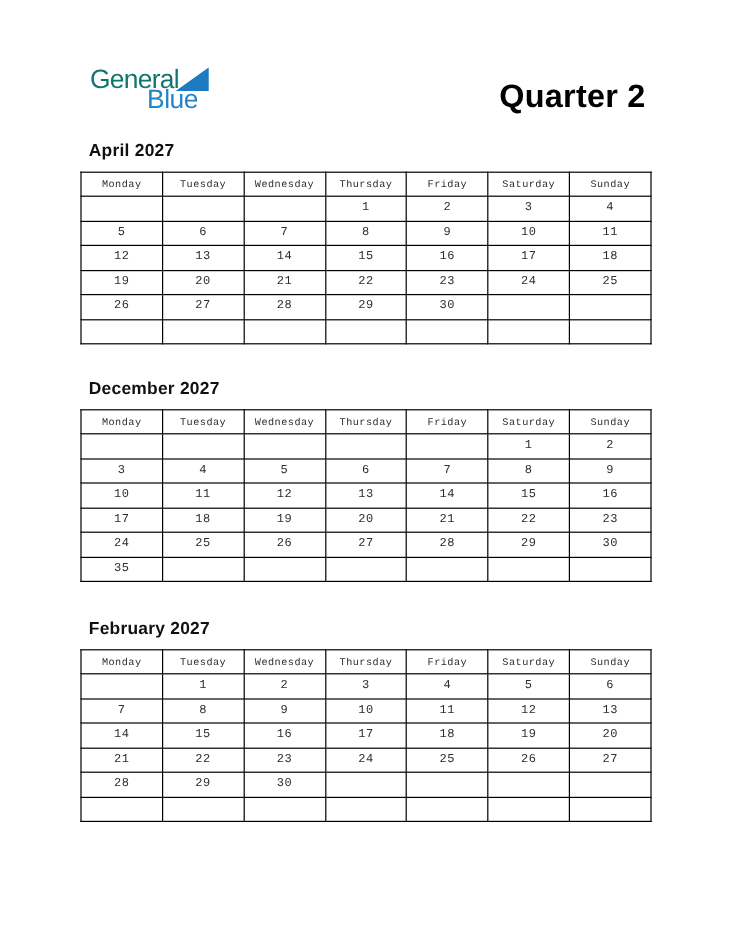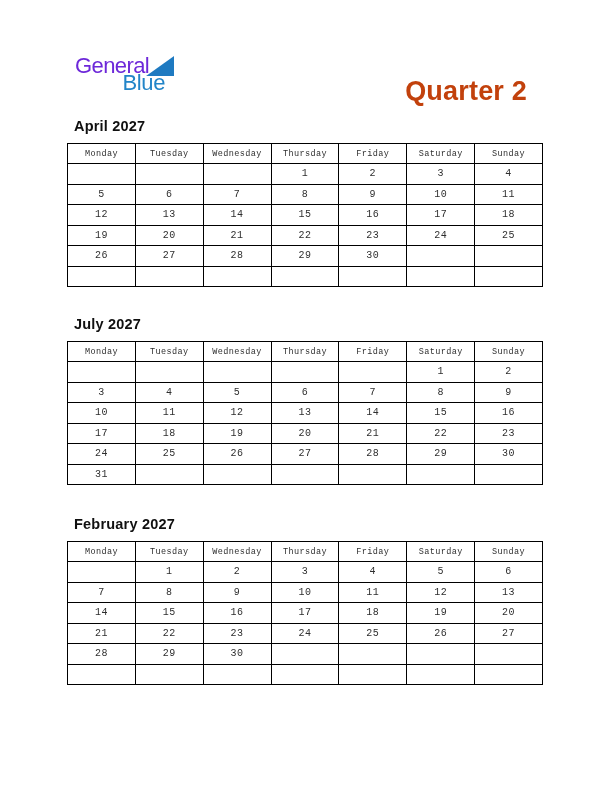--- a/index.html
+++ b/index.html
@@ -19,22 +19,22 @@
   }
   .logo-triangle {
     width:28px; height:20px; margin-left:-3px;
     clip-path:polygon(0 100%, 100% 0, 100% 100%);
   }
   .logo-line2 { text-align:right; padding-right:10px; margin-top:-3px; }
   .logo-blue { font-size:22px; line-height:20px; letter-spacing:-0.4px; }
 
   
   .quarter-title {
-    position:absolute; top:60px; right:69px; margin:16px;
-    font-size:27px; font-weight:800; color:#c2410c; letter-spacing:0.2px;
+    position:absolute; top:60px; right:69px; margin:5px;
+    font-size:27px; font-weight:800; color:#000000; letter-spacing:0.2px;
   }
 
   
   .month { position:absolute; left:67px; width:440px; }
   #month-0 { top:118px; }
   #month-1 { top:316px; }
   #month-2 { top:516px; }
   .month-title {
     margin:0 0 0 7px; height:17px;
     font-size:14.5px; font-weight:700; color:#101010; letter-spacing:0.2px;
@@ -58,21 +58,21 @@
     height:19.5px; font-size:10px; color:#2e2e2e; letter-spacing:0.5px;
   }
 </style>
 </head>
 <body>
 
 <div class="page">
 
   <div class="logo">
     <div class="logo-line1">
-      <span class="logo-general" style="color: #6d28d9;">General</span>
+      <span class="logo-general" style="color: #0f766e;">General</span>
       <span class="logo-triangle" style="background: rgb(30, 122, 193);"></span>
     </div>
     <div class="logo-line2">
       <span class="logo-blue" style="color: rgb(34, 133, 200);">Blue</span>
     </div>
   </div>
 
   <h1 class="quarter-title">Quarter 2</h1>
 
   <section class="month" id="month-0">
@@ -142,21 +142,21 @@
             <td></td>
             <td></td>
             <td></td>
             <td></td>
           </tr>
         </tbody>
       </table>
   </section>
 
   <section class="month" id="month-1">
-    <h2 class="month-title">July 2027</h2>
+    <h2 class="month-title">December 2027</h2>
     <table class="cal">
         <thead>
           <tr>
             <th>Monday</th>
             <th>Tuesday</th>
             <th>Wednesday</th>
             <th>Thursday</th>
             <th>Friday</th>
             <th>Saturday</th>
             <th>Sunday</th>
@@ -202,21 +202,21 @@
           <tr>
             <td>24</td>
             <td>25</td>
             <td>26</td>
             <td>27</td>
             <td>28</td>
             <td>29</td>
             <td>30</td>
           </tr>
           <tr>
-            <td>31</td>
+            <td>35</td>
             <td></td>
             <td></td>
             <td></td>
             <td></td>
             <td></td>
             <td></td>
           </tr>
         </tbody>
       </table>
   </section>

